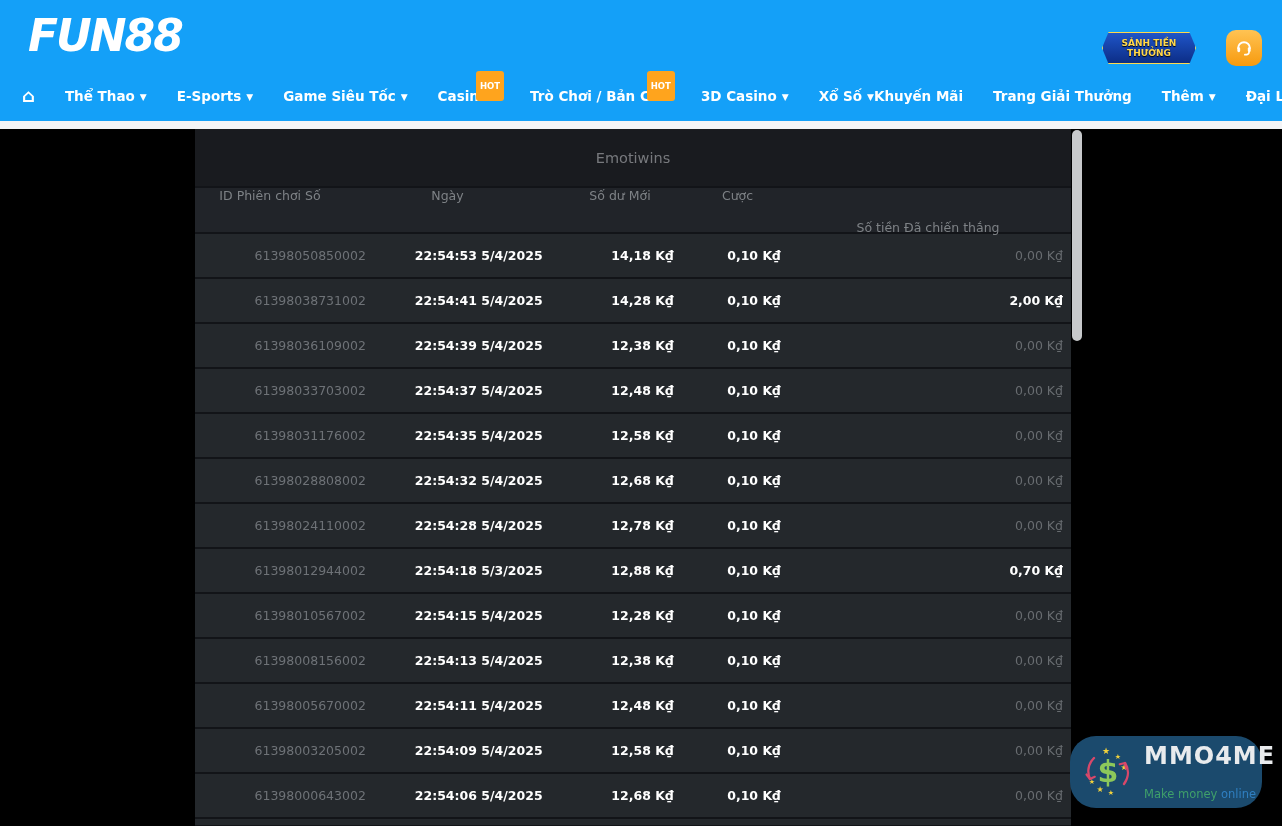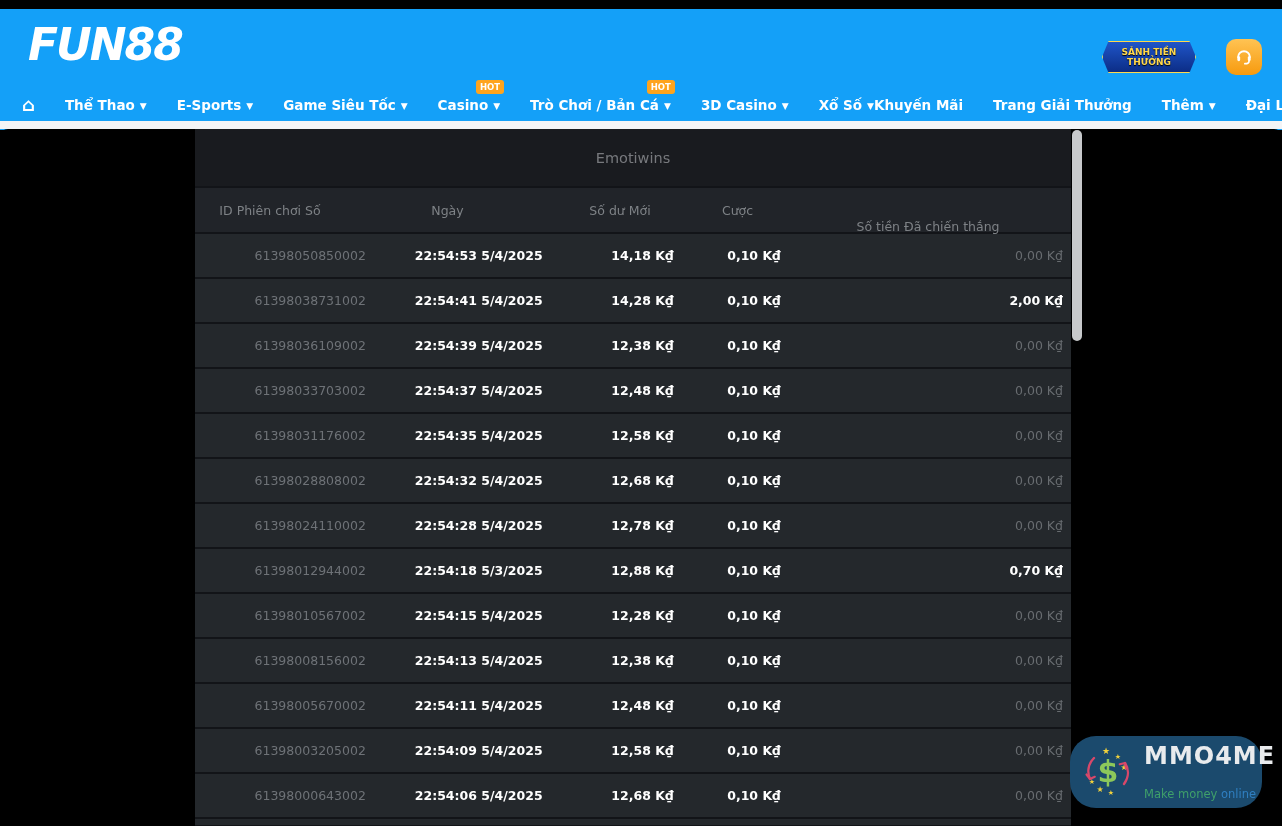--- a/index.html
+++ b/index.html
@@ -1,53 +1,53 @@
 <!DOCTYPE html>
 <html><head>
 <meta charset="utf-8">
 <style>
   * { margin:0; padding:0; box-sizing:border-box; }
   html,body { width:1282px; height:826px; overflow:hidden; background:#000;
     font-family:"DejaVu Sans", sans-serif; }
 
   
   .topbar { position:absolute; left:0; top:0; width:1282px; height:121px;
-    background:#14a0f8;margin-top:9px; }
+    background:#14a0f8; }
   .logo { position:absolute; left:28px; top:10px; color:#fff;
     font-size:44px; font-weight:bold; font-style:italic; letter-spacing:-2px; }
   .nav-row { position:absolute; left:0; bottom:10px; width:1282px; height:30px;
     display:flex; align-items:center; }
   .nav-left { display:flex; align-items:center; gap:30px; padding-left:22px; flex:1; }
   .nav-right { display:flex; align-items:center; gap:30px; padding-right:22px; }
   .nav-item { position:relative; color:#fff; font-size:13.5px; font-weight:bold;
     white-space:nowrap; cursor:pointer; display:flex; align-items:center; gap:5px; }
   .chev { font-size:9px; margin-top:2px; }
   .home-ico { font-size:18px; line-height:1; }
   .hot { position:absolute; top:-17px; right:-4px; background:#ffa41d; color:#fff;
-    font-size:8.5px; font-weight:bold; padding:2px 4px; border-radius:3px; }
+    font-size:8.5px; font-weight:bold; padding:10px 4px; border-radius:3px; }
   .top-right { position:absolute; right:20px; top:30px; display:flex; gap:30px; align-items:center; }
   .bonus-badge { width:94px; height:32px; background:linear-gradient(180deg,#1f55c8,#0c2d86);
     clip-path:polygon(7% 0,93% 0,100% 50%,93% 100%,7% 100%,0 50%);
     display:flex; align-items:center; justify-content:center;
     color:#ffd84d; font-size:9px; font-weight:bold; text-align:center;
     border:1px solid #ffd84d; cursor:pointer; text-shadow:0 1px 1px #000; }
   .support-btn { width:36px; height:36px; border-radius:10px;
     background:linear-gradient(180deg,#ffc353,#f79a0e);
     display:flex; align-items:center; justify-content:center; cursor:pointer; }
 
   
   .white-strip { position:absolute; left:0; top:121px; width:1282px; height:8px;
     background:#f3f4f6; }
 
   
   .content { position:absolute; left:0; top:129px; width:1282px; height:697px; background:#000;border-radius:8px; }
   .panel { position:absolute; left:195px; top:0; width:876px; height:697px; background:#121418; }
   .panel-title { height:57px; background:#191b1f; display:flex; align-items:center;
     justify-content:center; color:#77797d; font-size:14.5px; }
-  .thead { height:46px; background:#212429; display:flex; align-items:center;
+  .thead { height:46px; background:#212429; display:flex; 
     color:#7e8286; font-size:12.5px; border-top:2px solid #121418; }
   .trow { height:45px; background:#24282c; display:flex; align-items:center;
     font-size:12.5px; border-top:2px solid #121418;padding-left:44px; }
   .partial-row { height:8px; background:#24282c; border-top:2px solid #121418; }
   .c1 { width:150px; text-align:center; }
   .c2 { width:205px; text-align:center; }
   .c3 { width:140px; text-align:center; }
   .c4 { width:95px; text-align:center; }
   .c5 { width:286px; text-align:right; padding-right:8px; }
   .thead .c5 { text-align:center; padding-right:0;margin-top:32px; }

